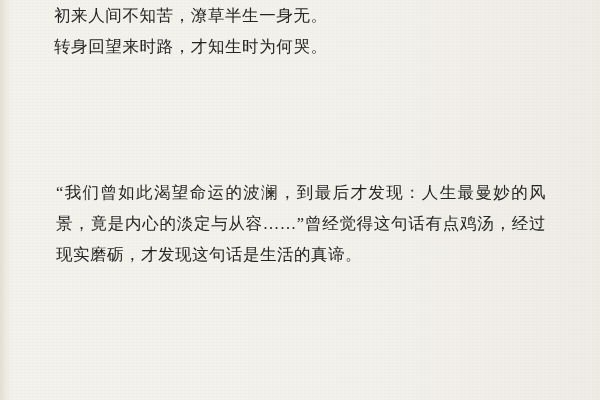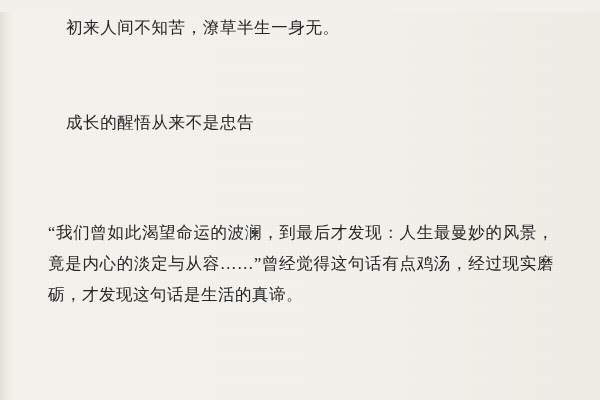--- a/index.html
+++ b/index.html
@@ -47,52 +47,52 @@
     padding-top: 0;
   }
   .line {
     color: #252525;
     font-size: 16.5px;
     line-height: 31px;
     letter-spacing: 0.6px;
     white-space: nowrap;
   }
   .para {
-    margin: 12px;
+    margin: 0;
   }
   .spacer-sm { height: 27px; }
   .spacer-md { height: 40px; }
   .quote-block p {
-    margin: 0;
+    margin: 8px;
     color: #252525;
     font-size: 16.5px;
     line-height: 31px;
     letter-spacing: 0.5px;
     text-align: justify;
     text-justify: inter-character;
   }
   .first-indent { padding-left: 6px; }
 </style>
 </head>
 <body>
 
 <div class="page">
   <div class="paper-texture"></div>
   <div class="left-edge"></div>
 
   <div class="content">
 
     <div class="para">
       <div class="line first-indent">初来人间不知苦，潦草半生一身无。</div>
+      <div class="line first-indent">转身回望来时路，才知生时为何哭。</div>
     </div>
 
     <div class="spacer-md"></div>
 
     <div class="para">
-      <div class="line first-indent">成长的醒悟从来不是忠告</div>
     </div>
 
     <div class="spacer-md"></div>
     <div class="spacer-sm"></div>
 
     <div class="quote-block">
       <p>“我们曾如此渴望命运的波澜，到最后才发现：人生最曼妙的风景，竟是内心的淡定与从容……”曾经觉得这句话有点鸡汤，经过现实磨砺，才发现这句话是生活的真谛。</p>
     </div>
 
   </div>

